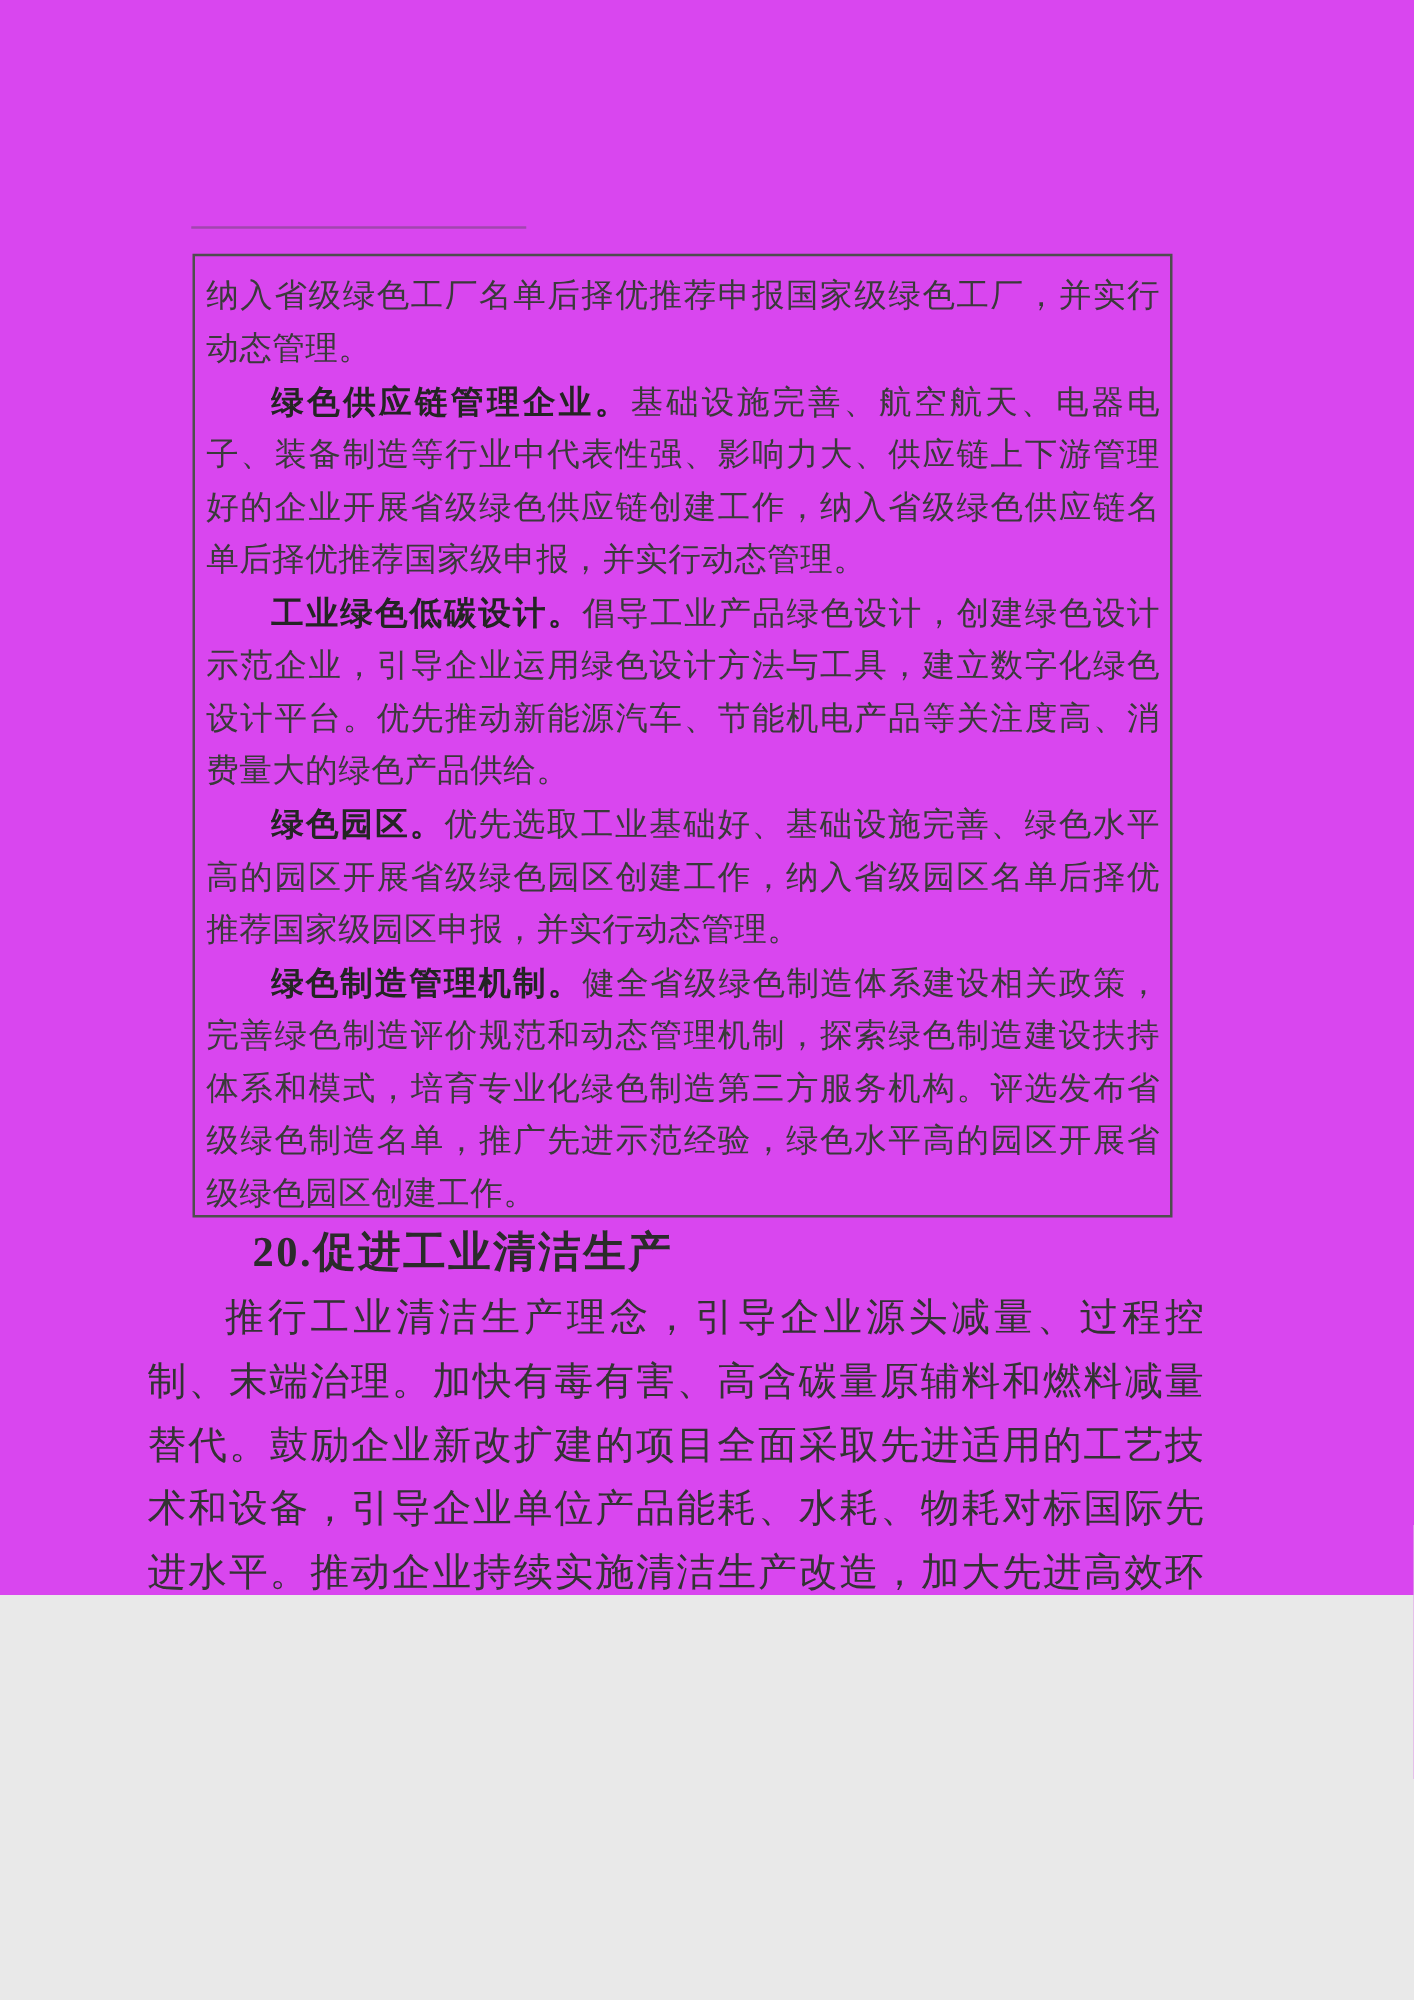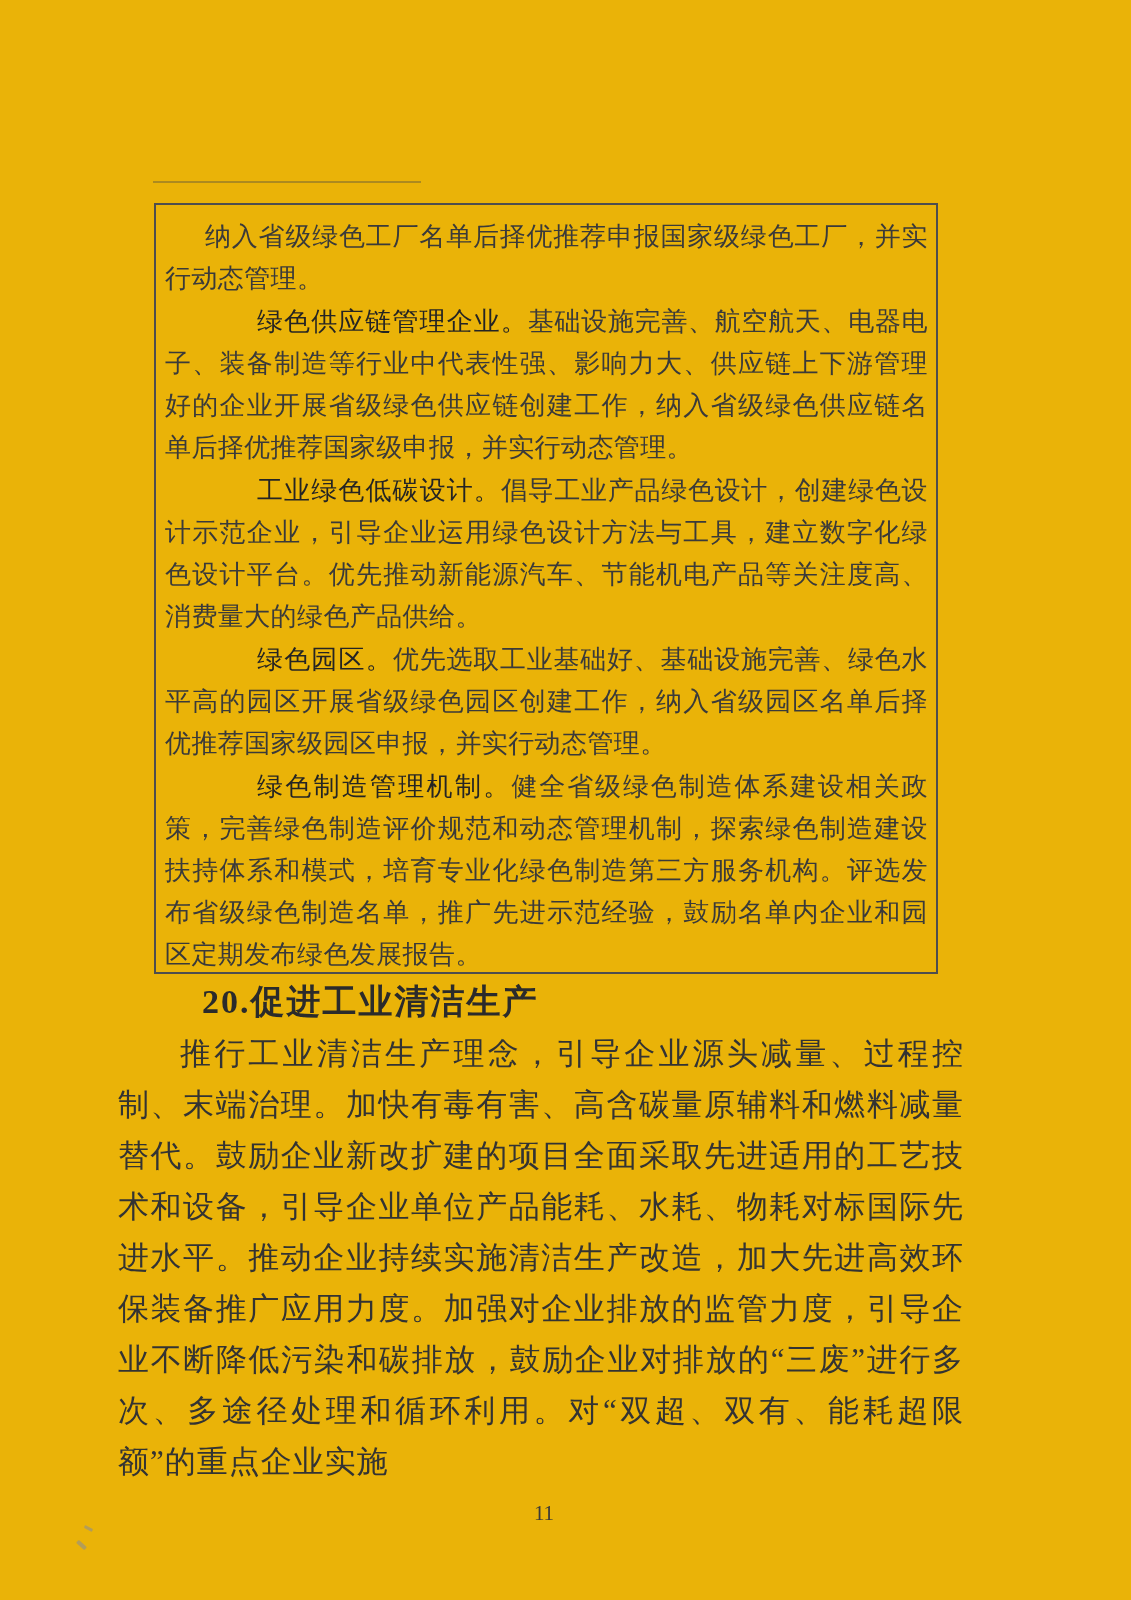--- a/index.html
+++ b/index.html
@@ -1,20 +1,20 @@
 <!DOCTYPE html>
 <html><head>
 <meta charset="utf-8">
 <style>
   html,body { margin:0; padding:0; background:#e9e9e9; }
   .page {
     position:relative;
-    width:1131px; height:1600px;
+    width:1131px; height:1276px;
     margin:0 auto;
-    background:#eab308;
+    background:#d946ef;
     font-family:"Liberation Serif","DejaVu Serif",serif;
     color:#343434;
     overflow:hidden;
   }
   
   .box {
     position:absolute;
     left:154px; top:203px;
     width:784px; height:771px;
     border:2px solid #4e4e4e;
@@ -25,25 +25,24 @@
   .bp {
     margin:0;
     font-size:26px;
     line-height:42px;
     letter-spacing:0.4px;
     text-align:justify;
     color:#3a3a3a;
   }
   .bp.indent { text-indent:2em; }
   .lead {
-    font-weight:normal;
+    font-weight:bold;
     color:#242424;
     font-family:"Liberation Sans","DejaVu Sans",sans-serif;
     letter-spacing:0.8px;
-    margin-left:40px;
   }
   
   .heading {
     position:absolute;
     left:202px; top:979px;
     margin:0;
     font-size:34px;
     font-weight:bold;
     letter-spacing:2px;
     color:#2b2b2b;
@@ -90,21 +89,21 @@
 
   <div class="box">
     <p class="bp"><span class="lead"></span><span>纳入省级绿色工厂名单后择优推荐申报国家级绿色工厂，并实行动态管理。</span></p>
 
     <p class="bp indent"><span class="lead">绿色供应链管理企业。</span><span>基础设施完善、航空航天、电器电子、装备制造等行业中代表性强、影响力大、供应链上下游管理好的企业开展省级绿色供应链创建工作，纳入省级绿色供应链名单后择优推荐国家级申报，并实行动态管理。</span></p>
 
     <p class="bp indent"><span class="lead">工业绿色低碳设计。</span><span>倡导工业产品绿色设计，创建绿色设计示范企业，引导企业运用绿色设计方法与工具，建立数字化绿色设计平台。优先推动新能源汽车、节能机电产品等关注度高、消费量大的绿色产品供给。</span></p>
 
     <p class="bp indent"><span class="lead">绿色园区。</span><span>优先选取工业基础好、基础设施完善、绿色水平高的园区开展省级绿色园区创建工作，纳入省级园区名单后择优推荐国家级园区申报，并实行动态管理。</span></p>
 
-    <p class="bp indent"><span class="lead">绿色制造管理机制。</span><span>健全省级绿色制造体系建设相关政策，完善绿色制造评价规范和动态管理机制，探索绿色制造建设扶持体系和模式，培育专业化绿色制造第三方服务机构。评选发布省级绿色制造名单，推广先进示范经验，鼓励名单内企业和园区定期发布绿色发展报告。</span></p>
+    <p class="bp indent"><span class="lead">绿色制造管理机制。</span><span>健全省级绿色制造体系建设相关政策，完善绿色制造评价规范和动态管理机制，探索绿色制造建设扶持体系和模式，培育专业化绿色制造第三方服务机构。评选发布省级绿色制造名单，推广先进示范经验，绿色水平高的园区开展省级绿色园区创建工作。</span></p>
   </div>
 
   <h2 class="heading">20.促进工业清洁生产</h2>
 
   <p class="body-par">推行工业清洁生产理念，引导企业源头减量、过程控制、末端治理。加快有毒有害、高含碳量原辅料和燃料减量替代。鼓励企业新改扩建的项目全面采取先进适用的工艺技术和设备，引导企业单位产品能耗、水耗、物耗对标国际先进水平。推动企业持续实施清洁生产改造，加大先进高效环保装备推广应用力度。加强对企业排放的监管力度，引导企业不断降低污染和碳排放，鼓励企业对排放的“三废”进行多次、多途径处理和循环利用。对“双超、双有、能耗超限额”的重点企业实施</p>
 
   <div class="pagenum">11</div>
 
   <div class="mark mark1"></div>
   <div class="mark mark2"></div>

